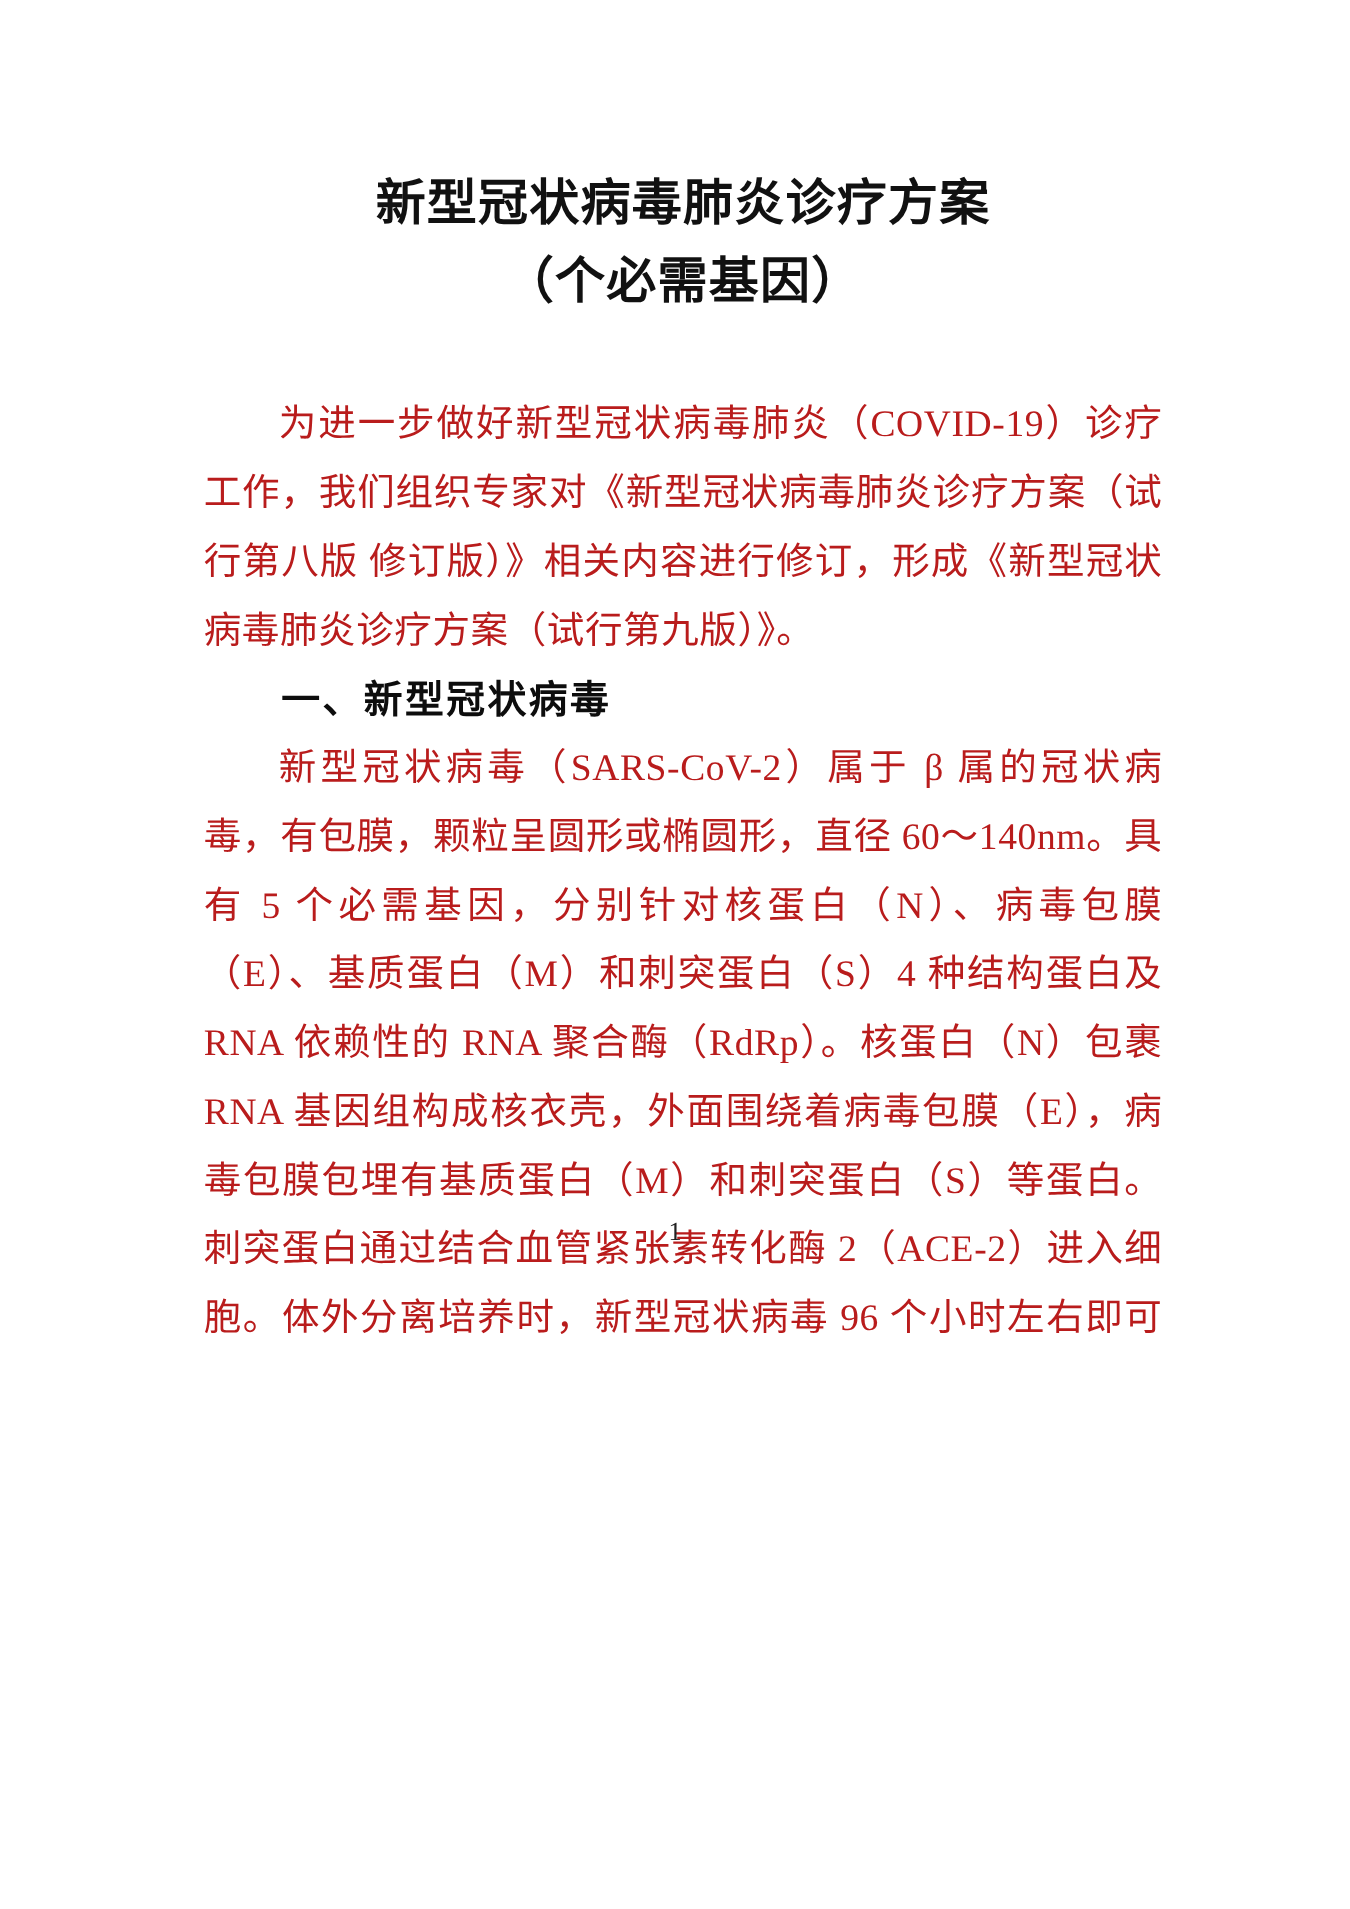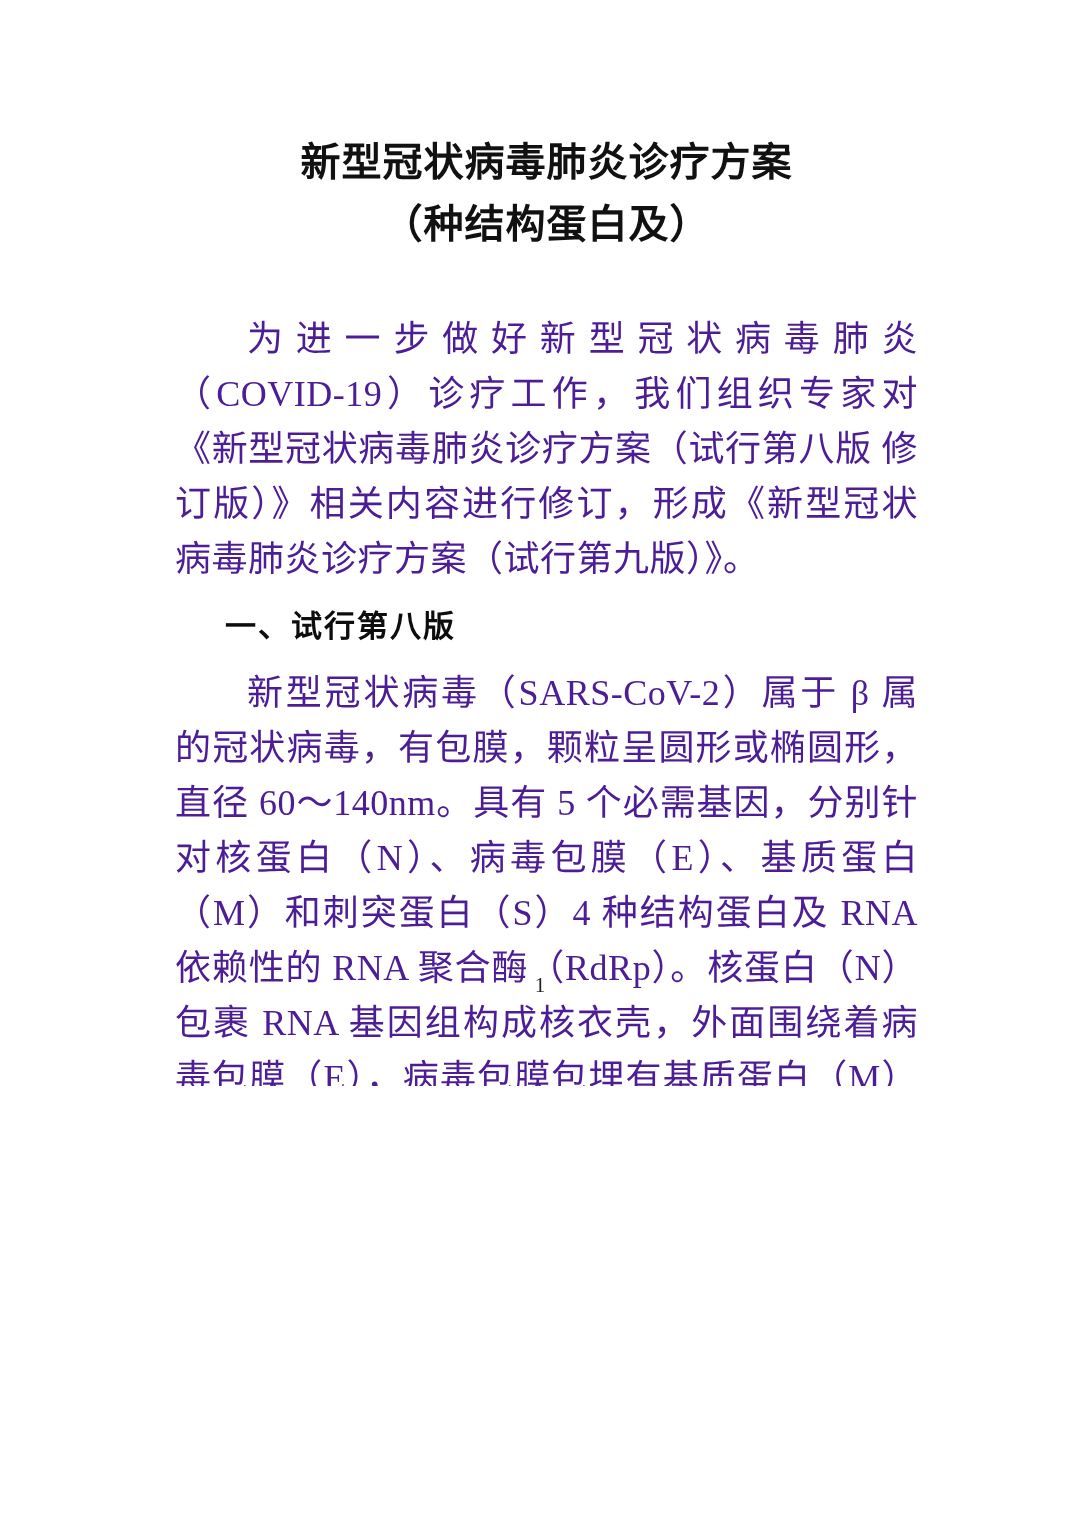--- a/index.html
+++ b/index.html
@@ -24,27 +24,27 @@
     font-size: 40px;
     font-weight: 700;
     line-height: 62px;
     letter-spacing: 1px;
     color: #111111;
   }
   .doc-body {
     margin-top: 56px;
   }
   .para {
-    margin: 12px;
-    font-size: 36px;
+    margin: 0;
+    font-size: 30px;
     line-height: 55px;
     text-align: justify;
     text-indent: 2em;
     letter-spacing: 0.5px;
-    color: #4c1d95;
+    color: #b91c1c;
   }
   .section-heading {
     margin: 0;
     font-size: 31px;
     line-height: 55px;
     font-weight: 700;
     text-indent: 2em;
     font-family: "Liberation Sans", "DejaVu Sans", sans-serif;
     color: #0d0d0d;
     letter-spacing: 2px;
@@ -60,28 +60,28 @@
     font-family: "Liberation Serif", "DejaVu Serif", serif;
   }
 </style>
 </head>
 <body>
 
 <div class="page">
 
   <div class="doc-title">
     <div>新型冠状病毒肺炎诊疗方案</div>
-    <div>（种结构蛋白及）</div>
+    <div>（个必需基因）</div>
   </div>
 
   <div class="doc-body">
 
     <p class="para">为进一步做好新型冠状病毒肺炎（COVID-19）诊疗工作，我们组织专家对《新型冠状病毒肺炎诊疗方案（试行第八版 修订版）》相关内容进行修订，形成《新型冠状病毒肺炎诊疗方案（试行第九版）》。</p>
 
-    <h2 class="section-heading">一、试行第八版</h2>
+    <h2 class="section-heading">一、新型冠状病毒</h2>
 
     <p class="para">新型冠状病毒（SARS-CoV-2）属于 β 属的冠状病毒，有包膜，颗粒呈圆形或椭圆形，直径 60～140nm。具有 5 个必需基因，分别针对核蛋白（N）、病毒包膜（E）、基质蛋白（M）和刺突蛋白（S）4 种结构蛋白及 RNA 依赖性的 RNA 聚合酶（RdRp）。核蛋白（N）包裹 RNA 基因组构成核衣壳，外面围绕着病毒包膜（E），病毒包膜包埋有基质蛋白（M）和刺突蛋白（S）等蛋白。刺突蛋白通过结合血管紧张素转化酶 2（ACE-2）进入细胞。体外分离培养时，新型冠状病毒 96 个小时左右即可在人呼吸道上皮细胞内发现，而在 Vero E6 和 Huh-7 细胞系中分离培养约需 4～6 天。</p>
 
 
   </div>
 
   <div class="page-number">1</div>
 
 </div>
 

